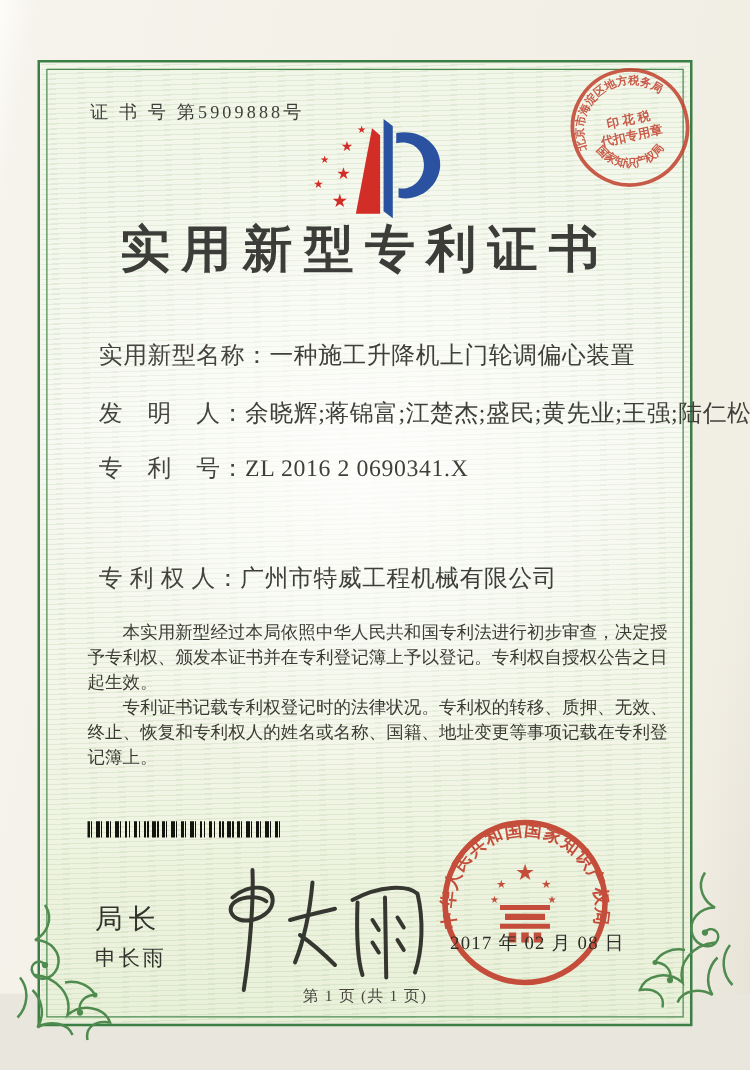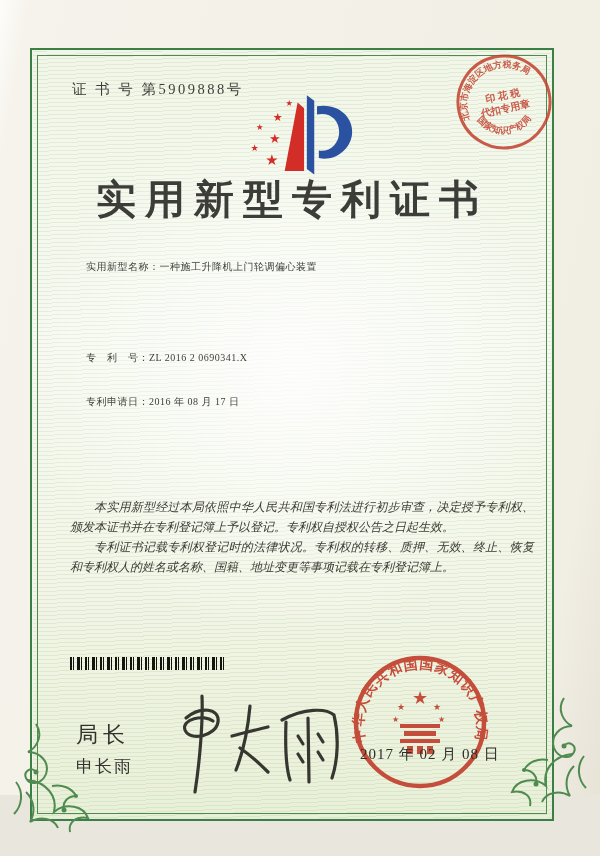--- a/index.html
+++ b/index.html
@@ -34,29 +34,29 @@
     position:absolute;left:72px;top:80px;
     font-size:14.5px;letter-spacing:2.5px;color:#3e3e38;
   }
   .title{
     position:absolute;left:30px;top:172px;width:524px;
     text-align:center;font-size:40px;font-weight:bold;
     letter-spacing:9px;color:#3c3c38;
   }
   .logo{position:absolute;left:245px;top:88px;}
   .field-row{
-    position:absolute;left:74px;white-space:pre;
-    font-size:10px;color:#44443d;letter-spacing:.5px;
+    position:absolute;left:58px;white-space:pre;
+    font-size:19px;color:#44443d;letter-spacing:.5px;
   }
   .field-label{color:#44443d;}
   .field-value{color:#3f3f39;}
   .paragraphs{
     position:absolute;left:70px;top:497px;width:464px;
-    font-size:12px;line-height:20px;color:#3b3b34;
-    text-align:justify;font-style:italic;
+    font-size:14px;line-height:20px;color:#3b3b34;
+    text-align:justify;
   }
   .paragraphs p{margin:0;text-indent:2em;}
   .barcode{
     position:absolute;left:70px;top:657px;width:156px;height:13px;
     background:
       repeating-linear-gradient(90deg,
         #14140f 0 2px, transparent 2px 3px,
         #14140f 3px 4px, transparent 4px 7px,
         #14140f 7px 10px, transparent 10px 11px,
         #14140f 11px 12px, transparent 12px 15px);
@@ -107,25 +107,28 @@
     <text x="26" y="58" font-size="14" fill="#d22d26">★</text>
     <text x="6" y="66" font-size="10" fill="#d22d26">★</text>
     <text x="22" y="82" font-size="16" fill="#d22d26">★</text>
   </svg>
 
   <div class="title">实用新型专利证书</div>
 
   <div class="field-row" style="top:249px">
     <span class="field-label">实用新型名称：</span><span class="field-value">一种施工升降机上门轮调偏心装置</span>
   </div>
+  <div class="field-row" style="top:296px">
+    <span class="field-label">发　明　人：</span><span class="field-value">余晓辉;蒋锦富;江楚杰;盛民;黄先业;王强;陆仁松</span>
+  </div>
   <div class="field-row" style="top:340px">
     <span class="field-label">专　利　号：</span><span class="field-value">ZL 2016 2 0690341.X</span>
   </div>
-  <div class="field-row" style="top:384px">
-    <span class="field-label">专利申请日：</span><span class="field-value">2016 年 08 月 17 日</span>
+  <div class="field-row" style="top:428px">
+    <span class="field-label">专 利 权 人：</span><span class="field-value">广州市特威工程机械有限公司</span>
   </div>
 
   <div class="paragraphs">
     <p>本实用新型经过本局依照中华人民共和国专利法进行初步审查，决定授予专利权、颁发本证书并在专利登记簿上予以登记。专利权自授权公告之日起生效。</p>
     <p>专利证书记载专利权登记时的法律状况。专利权的转移、质押、无效、终止、恢复和专利权人的姓名或名称、国籍、地址变更等事项记载在专利登记簿上。</p>
   </div>
 
   <div class="barcode"></div>
 
   <div class="director-title">局长</div>
@@ -165,20 +168,21 @@
       <rect x="50" y="72" width="40" height="4"></rect>
       <rect x="54" y="79" width="32" height="5"></rect>
       <rect x="50" y="87" width="40" height="4"></rect>
       <rect x="57" y="94" width="6" height="8"></rect>
       <rect x="67" y="94" width="6" height="8"></rect>
       <rect x="77" y="94" width="6" height="8"></rect>
     </g>
   </svg>
   <div class="seal-date">2017 年 02 月 08 日</div>
 
+  <div class="page-footer">第 1 页 (共 1 页)</div>
 
   <svg class="tax-stamp" width="100" height="100" viewBox="0 0 100 100">
     <circle cx="50" cy="50" r="46" fill="none" stroke="#c2402e" stroke-width="3"></circle>
     <defs>
       <path id="taxTop" d="M 13,62 A 38,38 0 1 1 87,62" fill="none"></path>
       <path id="taxBottom" d="M 20,62 A 33,33 0 0 0 80,62" fill="none"></path>
     </defs>
     <text font-size="9" font-weight="bold" fill="#c2402e">
       <textPath href="#taxTop" startOffset="2">北京市海淀区地方税务局</textPath>
     </text>

